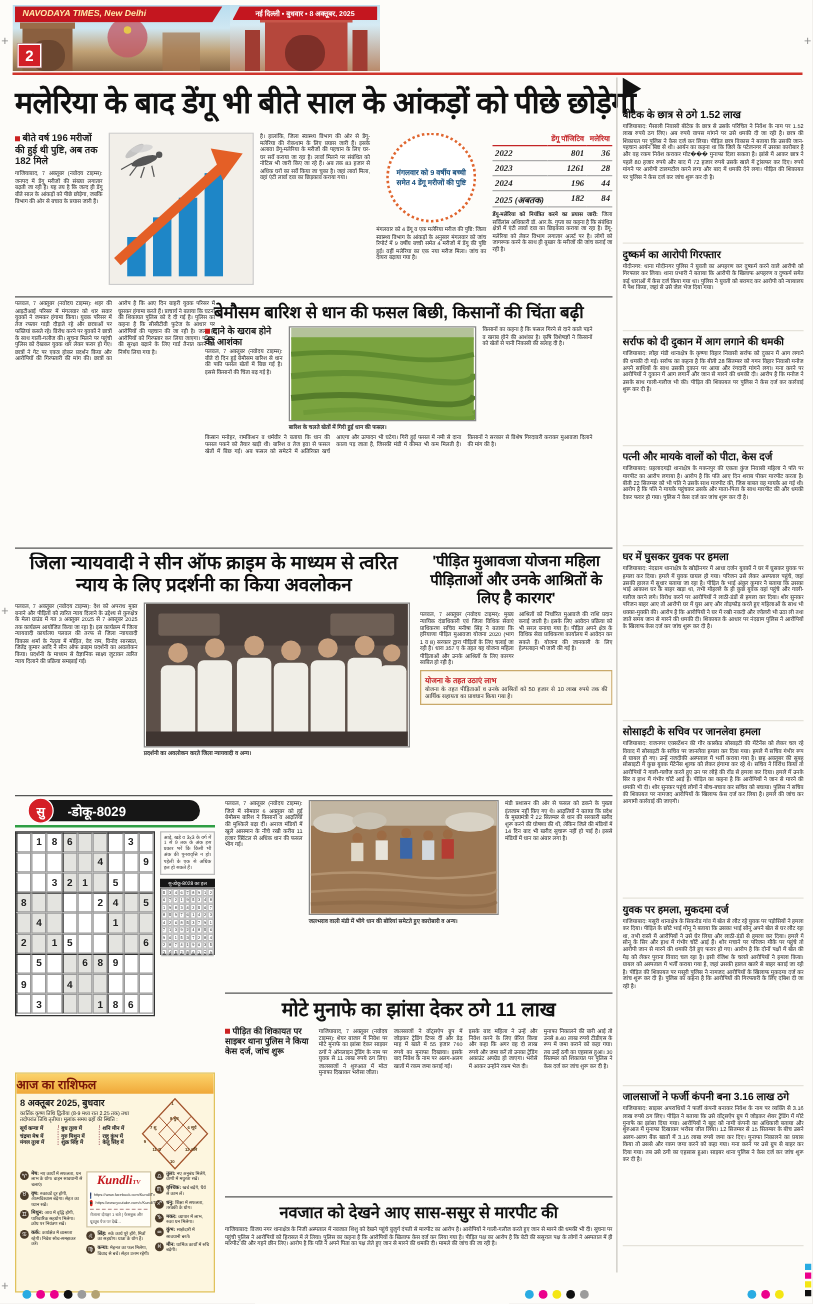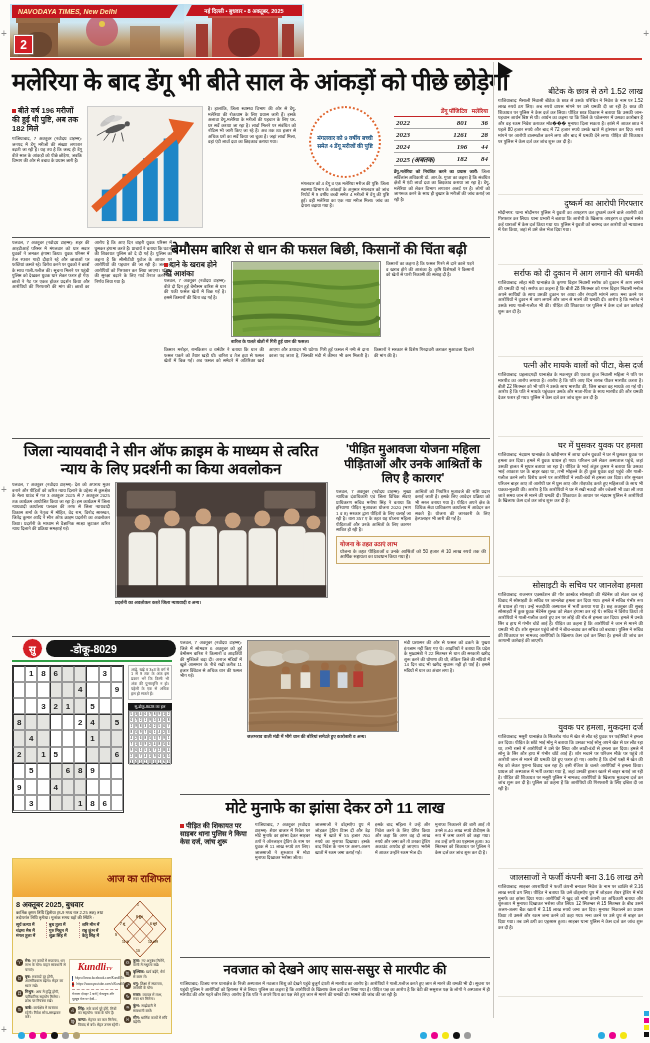--- a/index.html
+++ b/index.html
@@ -74,41 +74,41 @@
   .a-comp { top:442px; left:336px; width:154px; height:192px; }
   .a-comp h2 { font-size:12px; line-height:14.5px; margin-bottom:3px; }
   .comp-cols { display:flex; gap:4px; margin-bottom:3px; }
   .comp-cols .bt { flex:1; }
   .comp-box { border:0.8px solid #c9a96a; background:#fdf8ec; padding:3px; }
   .comp-box b { color:#c42427; font-size:6px; display:block; margin-bottom:1px; }
   .comp-box span { font-size:4.6px; line-height:5.6px; display:block; text-align:justify; }
   
   .sudoku { position:absolute; top:640px; left:12px; width:160px; height:212px; }
   .sud-head { position:relative; margin:0 0 2px 10px; height:18px; }
-  .sud-pill { position:absolute; left:24px; top:0; width:130px; height:17px; background:#161616; color:#fff;
+  .sud-pill { position:absolute; left:8px; top:0; width:130px; height:17px; background:#161616; color:#fff;
               border-radius:9px; font-size:10.5px; font-weight:800; display:flex; align-items:center; padding-left:24px; }
   .sud-circ { position:absolute; left:0; top:-2px; width:21px; height:21px; background:#d41f26; border:1.5px solid #fff;
               border-radius:50%; color:#fff; font-size:10px; font-weight:800; display:flex; align-items:center; justify-content:center; z-index:2; }
   .sud-green { height:1.5px; background:#2f9e44; margin:2px 0 3px; }
   .sud-flex { display:flex; gap:4px; }
   .sgrid { display:grid; grid-template-columns:repeat(9,1fr); grid-template-rows:repeat(9,1fr);
            width:112px; height:148px; border:1.5px solid #333; background:#fff; }
   .scell { border:0.4px solid #9a9a9a; display:flex; align-items:center; justify-content:center;
            font-size:8px; font-weight:700; color:#222; }
   .sud-side { flex:1; display:flex; flex-direction:column; gap:3px; }
   .instr { border:0.5px solid #bbb; padding:2px; font-size:3.9px; line-height:4.9px; text-align:justify; color:#333; }
   .sol-head { background:#161616; color:#fff; font-size:3.9px; text-align:center; padding:1px 0; }
   .mgrid { display:grid; grid-template-columns:repeat(9,1fr); grid-template-rows:repeat(9,1fr);
            width:100%; height:54px; border:0.6px solid #555; background:#fff; }
   .mgrid .scell { font-size:3.1px; font-weight:400; border:0.25px solid #bbb; }
   
   .horo { position:absolute; top:858px; left:12px; width:160px; height:176px;
           background:#fdf6df; border:1px solid #e0c25c; padding:2px 3px; overflow:hidden; }
   .horo-head { background:linear-gradient(#fbd36b,#f0a838); color:#7a1608; font-weight:800; font-size:10px;
-               text-align:right; padding:12px 0; margin:-2px -3px 2px; }
+               text-align:left; padding:1px 0; margin:-2px -3px 2px; }
   .h-top { display:flex; gap:3px; }
   .h-info { flex:1; } .h-date { font-size:7.4px; font-weight:800; }
   .h-tithi { font-size:4.2px; line-height:5.2px; margin:1px 0 2px; }
   .planets { display:flex; gap:3px; margin-bottom:2px; }
   .pcol { flex:1; font-size:4.3px; line-height:5.3px; font-weight:700; border-left:0.5px dotted #b88; padding-left:2px; }
   .pcol:first-child { border-left:none; padding-left:0; }
   .kite { position:relative; width:56px; height:60px; }
   .kn { position:absolute; font-size:3.4px; font-weight:700; color:#5a3a16; }
   .zods { display:flex; gap:3px; }
   .zcol1 { width:50px; } .zcol2 { width:52px; } .zcol3 { flex:1; }
@@ -139,21 +139,21 @@
   .sc-row .bt { flex:1; }
   .a-newborn { top:960px; left:180px; width:310px; height:74px; }
   .a-newborn h2 { font-size:13px; margin-bottom:3px; }
   
   .rail { position:absolute; top:62px; left:498px; width:145px; height:958px; overflow:hidden; }
   .qr-head { display:flex; align-items:center; gap:2px; margin-bottom:3px; }
   .qr-tri { width:0; height:0; border-top:9px solid transparent; border-bottom:9px solid transparent; border-left:15px solid #121212; }
   .qr-box { flex:1; background:#cf0a3c; color:#fff; font-size:12px; font-weight:800; text-align:center;
             padding:2.5px 0; border-radius:2px; }
   .rail-art { overflow:hidden; border-bottom:0.5px solid #e5e2da; padding-bottom:1px; }
-  .rail-art h3 { font-size:8.2px; font-weight:400; text-align:right; margin:2px 0; color:#111; }
+  .rail-art h3 { font-size:8.2px; font-weight:700; text-align:left; margin:2px 0; color:#111; }
   .rail-art p { font-size:4.5px; line-height:5.8px; text-align:justify; color:#222; }
 </style>
 </head>
 <body>
 
 <div class="page">
 
   <div class="regplus" style="left:1px;top:28px">+</div>
   <div class="regplus" style="right:1px;top:28px">+</div>
   <div class="regplus" style="left:1px;top:484px">+</div>

